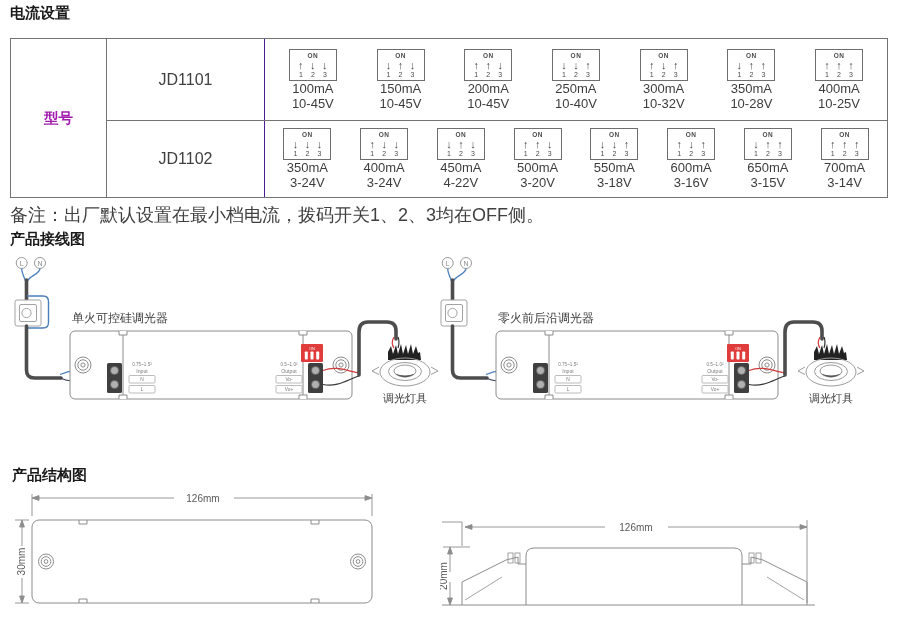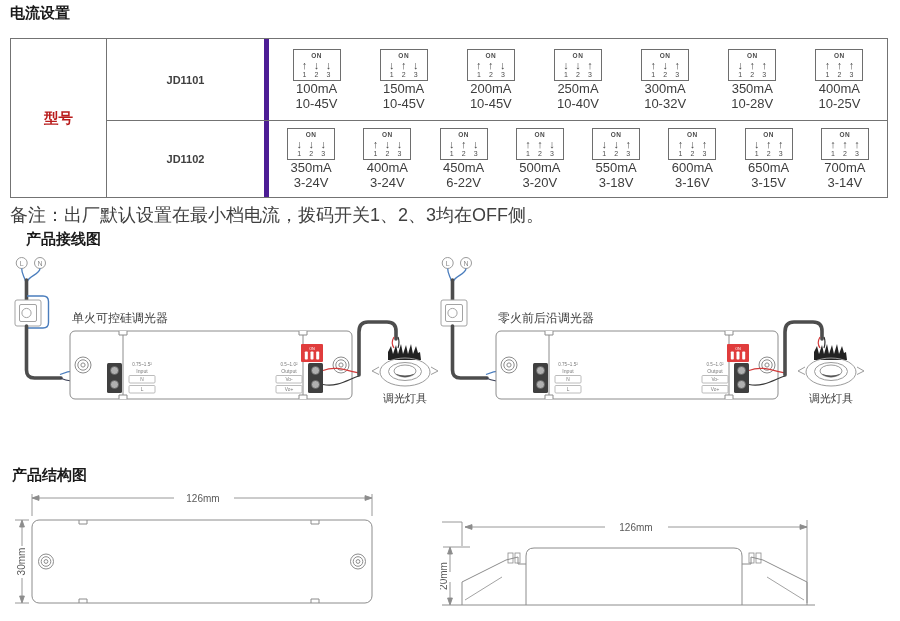--- a/index.html
+++ b/index.html
@@ -3,27 +3,27 @@
 <meta charset="utf-8">
 <style>
   html,body{margin:0;padding:0;background:#fff;}
   #page{position:relative;width:900px;height:621px;background:#fff;overflow:hidden;
         font-family:"Liberation Sans","DejaVu Sans",sans-serif;border-radius:30px;}
   .sec-title{position:absolute;font-size:15px;font-weight:bold;color:#1a1a1a;white-space:nowrap;}
   .note{position:absolute;left:10px;top:203px;font-size:18px;color:#404040;white-space:nowrap;}
   
   .cs-table{position:absolute;left:10px;top:38px;width:876px;height:158px;border:1px solid #737373;display:flex;}
   .cs-model-col{width:95px;border-right:1px solid #737373;display:flex;align-items:center;justify-content:center;
-                font-weight:bold;font-size:14.5px;color:#b91c1c;}
+                font-weight:bold;font-size:14.5px;color:#a21caf;}
   .cs-rows{flex:1;display:flex;flex-direction:column;}
   .cs-row{display:flex;min-height:0;}
   .cs-row.r1{height:81px;}
   .cs-row.r2{flex:1;border-top:1px solid #737373;}
-  .cs-model-cell{width:157px;border-right:5px solid #4c1d95;display:flex;align-items:center;justify-content:center;
-                 font-size:11px;color:#404040;font-weight:bold;}
+  .cs-model-cell{width:157px;border-right:1px solid #4c1d95;display:flex;align-items:center;justify-content:center;
+                 font-size:16px;color:#404040;}
   .cs-settings{flex:1;display:flex;justify-content:space-around;align-items:center;padding:0 4px;}
   .dip-group{display:flex;flex-direction:column;align-items:center;text-align:center;}
   .dip-box{width:46px;border:1px solid #6e6e6e;background:#fff;padding:2px 0 1px;}
   .dip-on{font-size:6.5px;line-height:7px;letter-spacing:.5px;color:#4a4a4a;font-weight:bold;}
   .dip-arrows{display:flex;justify-content:center;margin-top:1px;}
   .dip-arrows span{width:12px;font-size:11px;line-height:11px;font-weight:bold;color:#4a4a4a;}
   .dip-pins{display:flex;justify-content:center;}
   .dip-pins span{width:12px;font-size:7px;line-height:8px;color:#4a4a4a;}
   .dip-current{font-size:13px;color:#3d3d3d;line-height:15px;}
   .dip-voltage{font-size:13px;color:#3d3d3d;line-height:15px;text-align:center;}
@@ -209,21 +209,21 @@
                   <span>↑</span>
                   <span>↓</span>
                 </div>
                 <div class="dip-pins">
                   <span>1</span>
                   <span>2</span>
                   <span>3</span>
                 </div>
               </div>
               <div class="dip-current">450mA</div>
-              <div class="dip-voltage">6-22V</div>
+              <div class="dip-voltage">4-22V</div>
             </div>
             <div class="dip-group">
               <div class="dip-box">
                 <div class="dip-on">ON</div>
                 <div class="dip-arrows">
                   <span>↑</span>
                   <span>↑</span>
                   <span>↓</span>
                 </div>
                 <div class="dip-pins">
@@ -303,21 +303,21 @@
               <div class="dip-current">700mA</div>
               <div class="dip-voltage">3-14V</div>
             </div>
           </div>
       </div>
     </div>
   </div>
 
   <div class="note">备注：出厂默认设置在最小档电流，拨码开关1、2、3均在OFF侧。</div>
 
-  <div class="sec-title" style="left:26px;top:230px">产品接线图</div>
+  <div class="sec-title" style="left:10px;top:230px">产品接线图</div>
 
   <svg class="wiring-svg" id="wiring-0" style="left:4px;top:250px;width:452px;height:178px" viewBox="0 0 452 178">
       <g font-family="Liberation Sans, DejaVu Sans, sans-serif">
         <text x="68" y="71.5" font-size="12" fill="#3d3d3d">单火可控硅调光器</text>
         <circle cx="17.7" cy="13" r="5.5" fill="none" stroke="#9b9b9b"></circle>
         <text x="17.7" y="15.5" font-size="7" fill="#8a8a8a" text-anchor="middle">L</text>
         <circle cx="36" cy="13" r="5.5" fill="none" stroke="#9b9b9b"></circle>
         <text x="36" y="15.5" font-size="7" fill="#8a8a8a" text-anchor="middle">N</text>
         <path d="M17.7,18.5 C17.7,24 20,26 21.5,31" stroke="#4a7dbd" fill="none" stroke-width="1.3"></path>
         <path d="M36,18.5 C36,24 25,26 23.5,31" stroke="#4a7dbd" fill="none" stroke-width="1.3"></path>

